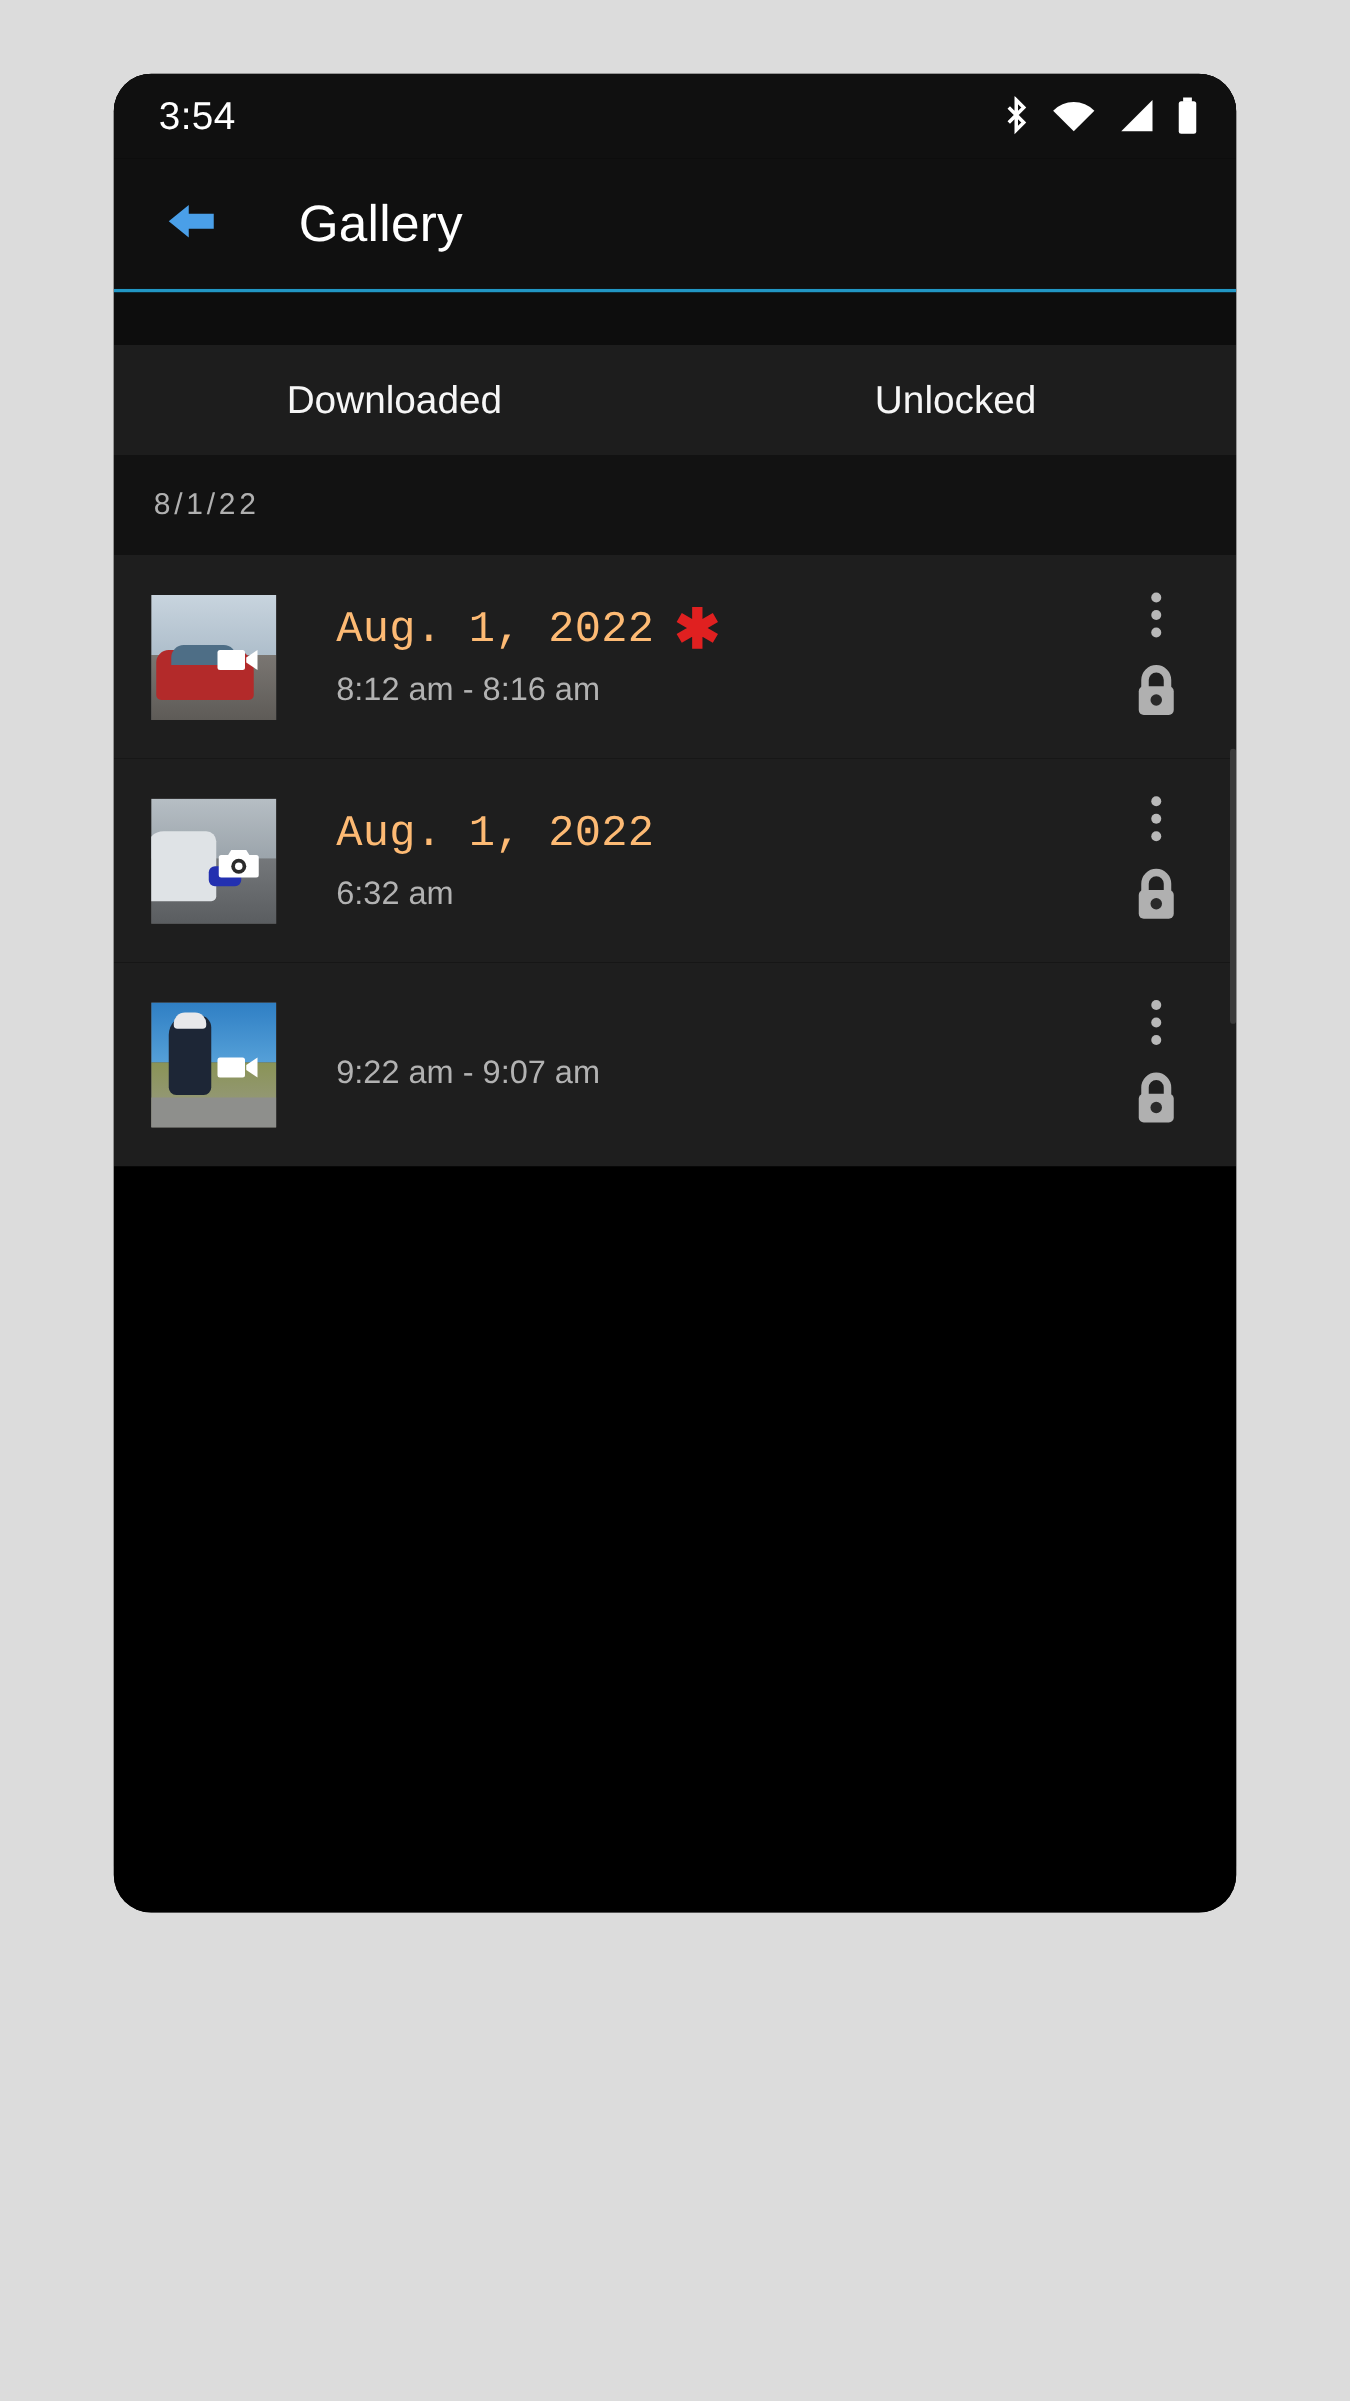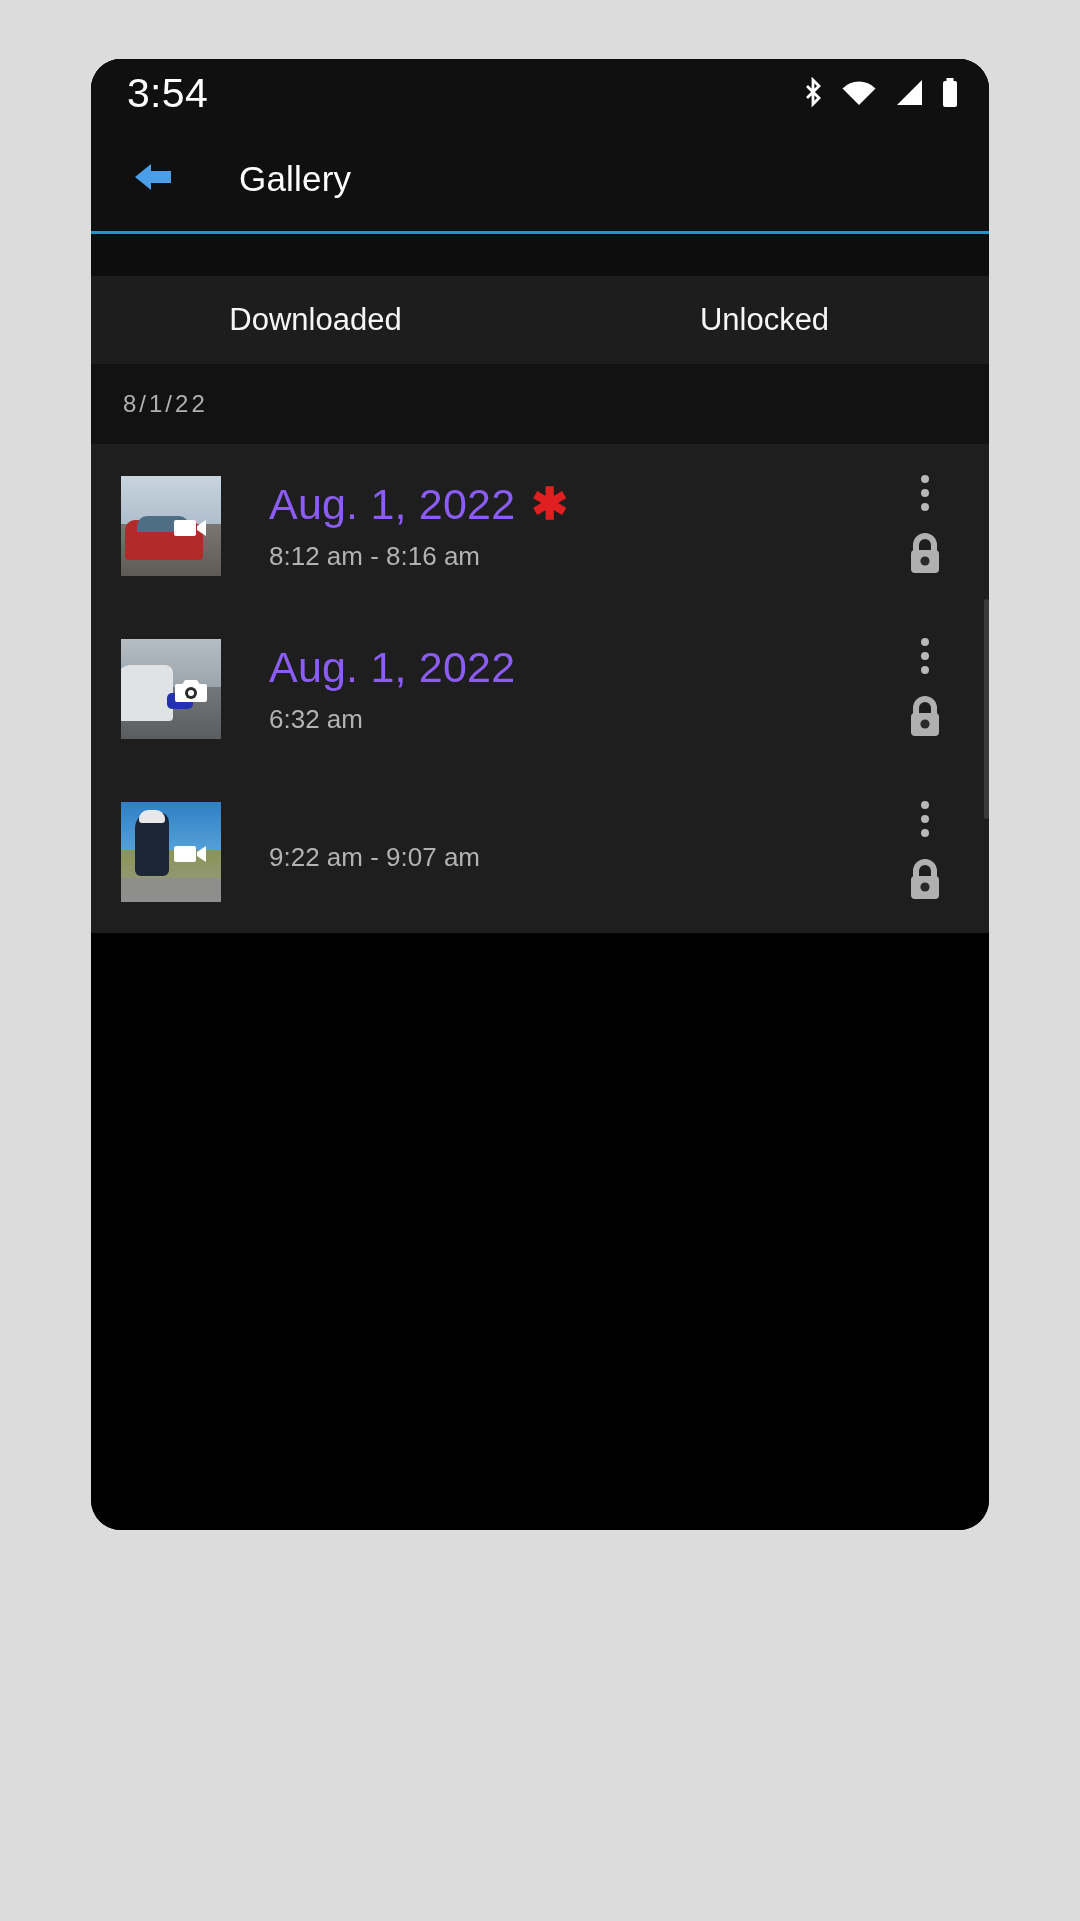--- a/index.html
+++ b/index.html
@@ -47,21 +47,21 @@
     height: 68px;
     background: #101010;
     display: flex;
     align-items: center;
     justify-content: space-between;
     padding: 0 30px 0 36px;
     box-sizing: border-box;
   }
   .status-clock {
     color: #ffffff;
-    font-size: 41px;
+    font-size: 31px;
     letter-spacing: 0.3px;
   }
   .status-icons {
     display: flex;
     align-items: center;
     gap: 17px;
   }
   .status-icons svg { display: block; }
 
   
@@ -77,21 +77,21 @@
   .back-btn {
     width: 62px;
     height: 62px;
     display: flex;
     align-items: center;
     justify-content: center;
     cursor: pointer;
   }
   .app-title {
     color: #ffffff;
-    font-size: 35px;
+    font-size: 41px;
     margin-left: 56px;
     letter-spacing: 0.2px;
   }
   .appbar-underline {
     height: 3px;
     background: #2196c4;
     width: 100%;
   }
   .appbar-gap {
     height: 42px;
@@ -194,23 +194,24 @@
     display: flex;
     flex-direction: column;
     justify-content: center;
   }
   .row-title-line {
     display: flex;
     align-items: center;
     gap: 16px;
   }
   .row-title {
-    color: #8b5cf6;
-    font-size: 43px;
+    color: #fdba74;
+    font-size: 35px;
     letter-spacing: 0.2px;
+    font-family: Liberation Mono, monospace;
   }
   .asterisk {
     color: #e02020;
     font-size: 44px;
     line-height: 0.7;
     font-weight: bold;
   }
   .row-sub {
     color: #b2b2b2;
     font-size: 26px;

